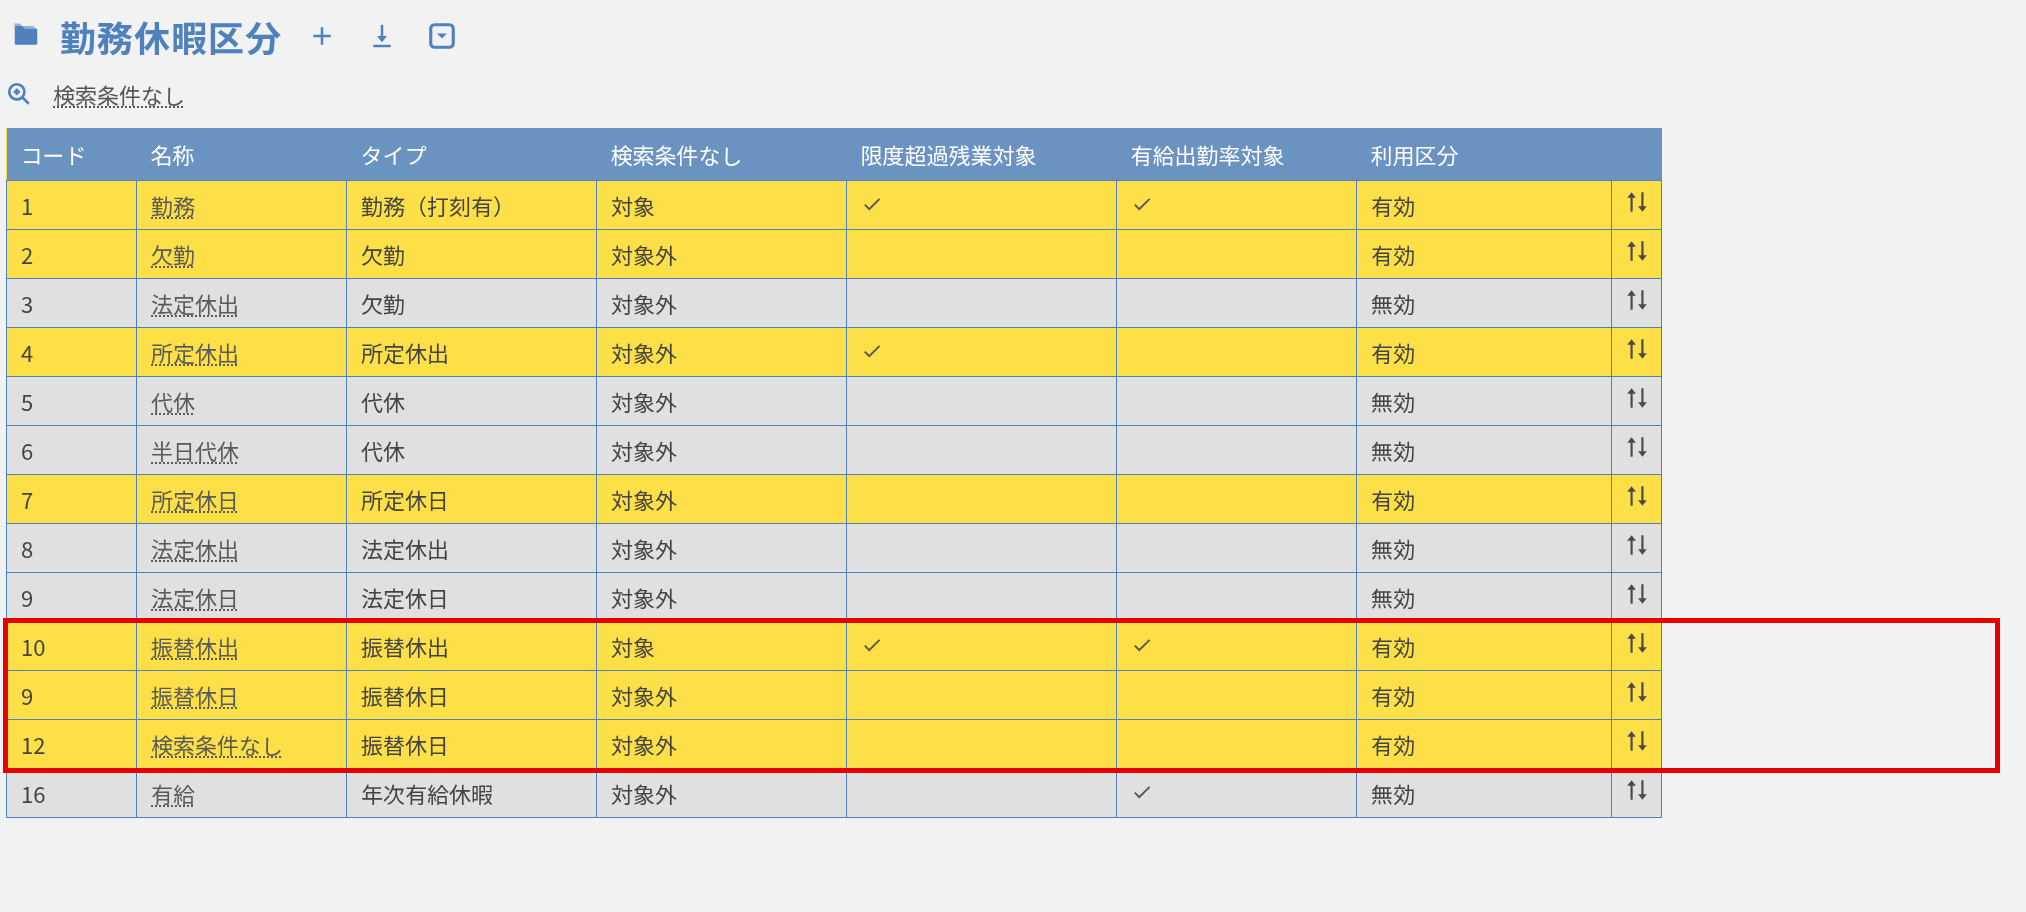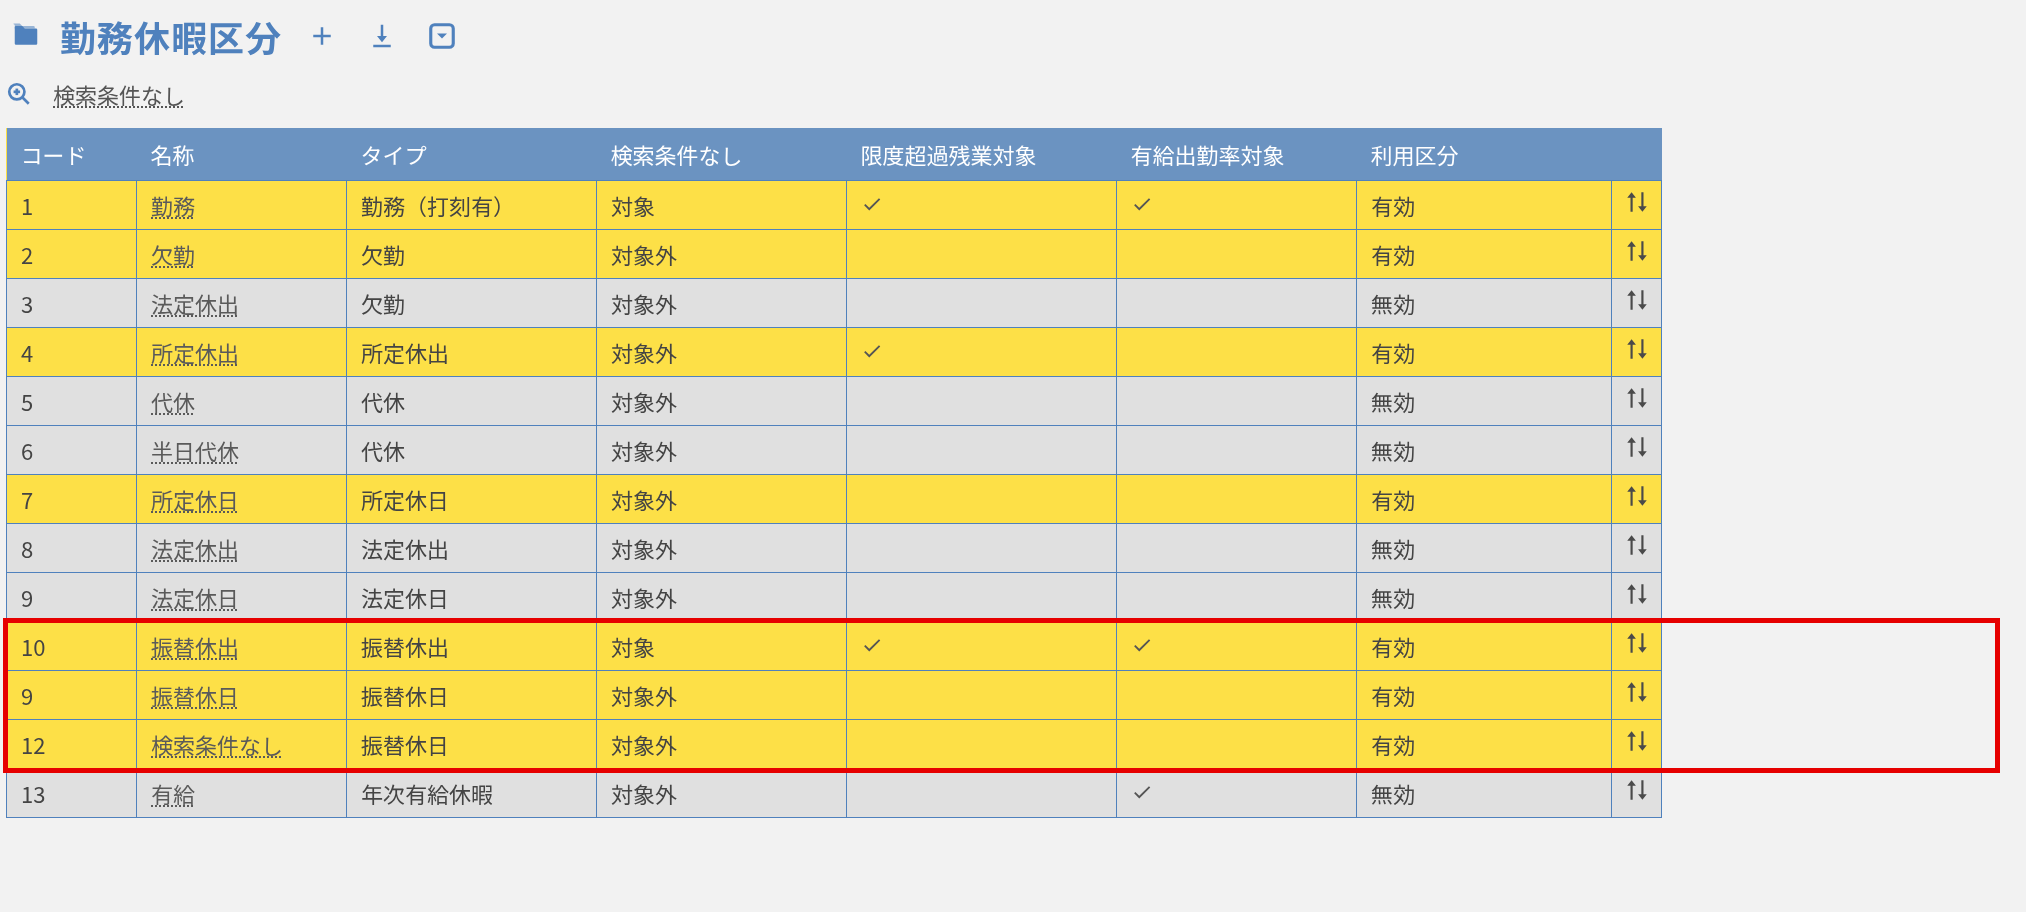--- a/index.html
+++ b/index.html
@@ -360,21 +360,21 @@
             <td>振替休日</td>
             <td>対象外</td>
             <td></td>
             <td></td>
             <td>有効</td>
             <td class="sort"><span><svg viewBox="0 0 24 24">
                   <path d="M7 3 3 8h3v13h2V8h3zM17 21l4-5h-3V3h-2v13h-3z"></path>
                 </svg></span></td>
           </tr>
           <tr class="disabled">
-            <td>13</td>
+            <td>16</td>
             <td class="name"><a href="#">有給</a></td>
             <td>年次有給休暇</td>
             <td>対象外</td>
             <td></td>
             <td><span class="check"><svg viewBox="0 0 24 24" width="22" height="22" fill="#555">
                   <path d="M9 16.2 4.8 12l-1.4 1.4L9 19l12-12-1.4-1.4z"></path>
                 </svg></span></td>
             <td>無効</td>
             <td class="sort"><span><svg viewBox="0 0 24 24">
                   <path d="M7 3 3 8h3v13h2V8h3zM17 21l4-5h-3V3h-2v13h-3z"></path>

